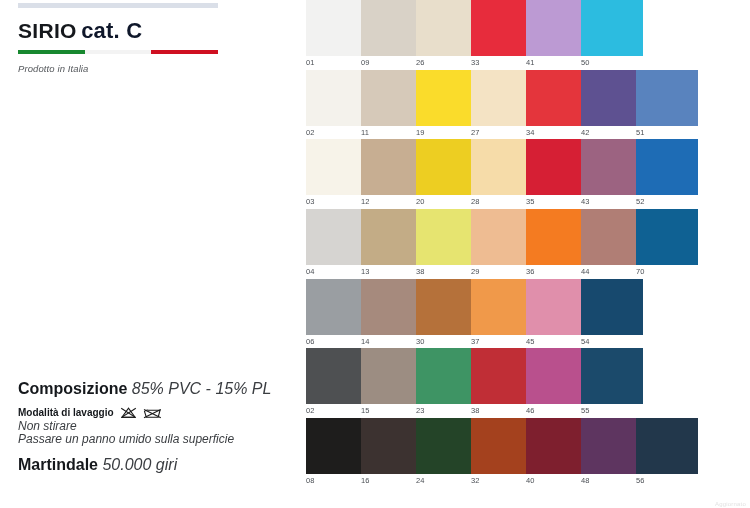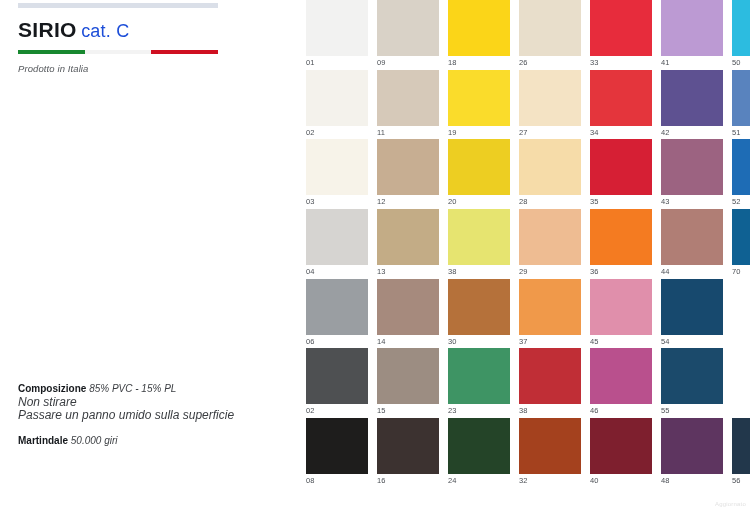--- a/index.html
+++ b/index.html
@@ -42,23 +42,23 @@
     top: 18px;
     white-space: nowrap;
   }
   #brand-name {
     font-size: 21px;
     font-weight: bold;
     letter-spacing: 0.3px;
     color: #15181c;
   }
   #category-label {
-    font-size: 18px;
-    font-weight: normal;
-    color: #1d4ed8;
+    font-size: 22px;
+    font-weight: bold;
+    color: #0f172a;
     letter-spacing: 0.2px;
   }
 
   
   #flag-rule {
     position: absolute;
     left: 18px;
     top: 50px;
     width: 200px;
     height: 4px;
@@ -79,21 +79,21 @@
   }
 
   
   #specs {
     position: absolute;
     left: 18px;
     top: 382px;
     width: 262px;
   }
   .spec-line {
-    font-size: 10px;
+    font-size: 16px;
     line-height: 13.5px;
     color: #26292d;
     white-space: nowrap;
   }
   .spec-key {
     font-weight: bold;
     font-style: normal;
     color: #15181c;
   }
   .spec-val {
@@ -123,21 +123,21 @@
     top: 0;
     width: 456px;
     height: 508px;
   }
   .swatch-row {
     display: flex;
     height: 69.7px;
   }
   .swatch-cell {
     width: 40px;
-    margin-right: 19px;
+    margin-right: 3px;
     position: relative;
     padding-left: 12px;
   }
   .swatch-chip {
     width: 62px;
     height: 56px;
     display: block;
   }
   .swatch-code {
     font-size: 7.5px;
@@ -176,20 +176,36 @@
 
   <div id="made-in">Prodotto in Italia</div>
 
   <div id="specs">
 
     <div class="spec-line">
       <span class="spec-key">Composizione</span>
       <span class="spec-val">85% PVC - 15% PL</span>
     </div>
 
+    <div id="wash-row">
+      <span class="spec-key" style="font-size:10px;">Modalità di lavaggio</span>
+
+      <svg class="wash-icon" width="17" height="14" viewBox="0 0 17 14">
+        <path d="M2 11.3 H15 L8.5 2.2 Z" fill="none" stroke="#1a1a1a" stroke-width="1.1"></path>
+        <line x1="2" y1="11.3" x2="15" y2="11.3" stroke="#1a1a1a" stroke-width="1.1"></line>
+        <line x1="1.2" y1="2.2" x2="15.8" y2="11.6" stroke="#1a1a1a" stroke-width="1.1"></line>
+        <line x1="15.8" y1="2.2" x2="1.2" y2="11.6" stroke="#1a1a1a" stroke-width="1.1"></line>
+      </svg>
+
+      <svg class="wash-icon" width="19" height="14" viewBox="0 0 19 14">
+        <path d="M1.5 5.4 C1.5 5.4 3.6 3.4 5.2 4.3 L17 4.3 L15.2 11.2 H3.3 Z" fill="none" stroke="#1a1a1a" stroke-width="1.1"></path>
+        <line x1="1" y1="3.4" x2="17.8" y2="11.8" stroke="#1a1a1a" stroke-width="1.1"></line>
+        <line x1="17.8" y1="3.4" x2="1" y2="11.8" stroke="#1a1a1a" stroke-width="1.1"></line>
+      </svg>
+    </div>
 
     <div class="spec-sub">Non stirare</div>
     <div class="spec-sub">Passare un panno umido sulla superficie</div>
 
     <div class="spec-line" id="martindale-row">
       <span class="spec-key">Martindale</span>
       <span class="spec-val">50.000 giri</span>
     </div>
 
   </div>
@@ -199,24 +215,20 @@
     <div class="swatch-row">
       <div class="swatch-cell">
         <div class="swatch-chip" style="background: rgb(242, 242, 241);"></div>
         <div class="swatch-code">01</div>
       </div>
       <div class="swatch-cell">
         <div class="swatch-chip" style="background: rgb(217, 210, 199);"></div>
         <div class="swatch-code">09</div>
       </div>
       <div class="swatch-cell">
-        <div class="swatch-chip" style="background: rgb(251, 213, 24);"></div>
-        <div class="swatch-code">18</div>
-      </div>
-      <div class="swatch-cell">
         <div class="swatch-chip" style="background: rgb(232, 222, 203);"></div>
         <div class="swatch-code">26</div>
       </div>
       <div class="swatch-cell">
         <div class="swatch-chip" style="background: rgb(231, 44, 60);"></div>
         <div class="swatch-code">33</div>
       </div>
       <div class="swatch-cell">
         <div class="swatch-chip" style="background: rgb(188, 154, 211);"></div>
         <div class="swatch-code">41</div>

